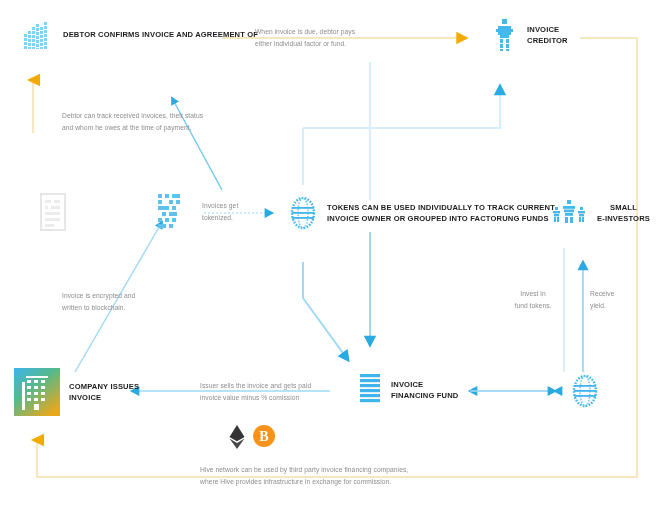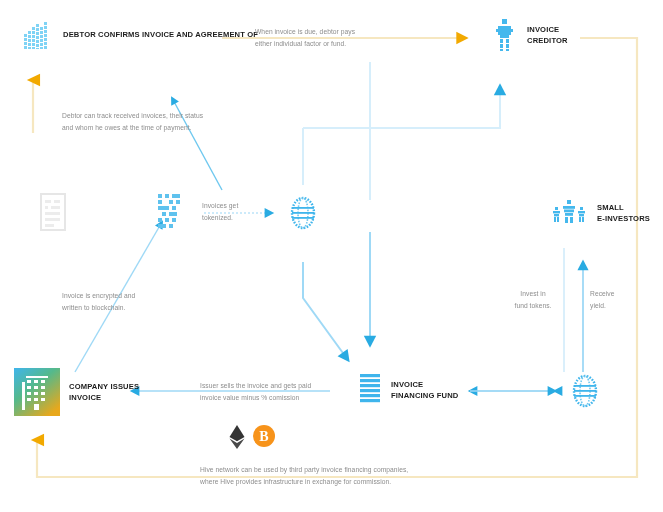--- a/index.html
+++ b/index.html
@@ -154,23 +154,27 @@
       <svg width="30" height="34" viewBox="0 0 30 34" class="pixgrid">
         <g fill="#3FB5EC">
           <ellipse cx="15" cy="17" rx="11" ry="15" fill="none" stroke="#3FB5EC" stroke-width="2.4" stroke-dasharray="1.6 1.4"></ellipse>
           <ellipse cx="15" cy="17" rx="5" ry="15" fill="none" stroke="#6FC8EF" stroke-width="1.6" stroke-dasharray="1.6 1.4"></ellipse>
           <rect x="4" y="11" width="22" height="1.8"></rect>
           <rect x="4" y="16" width="22" height="1.8"></rect>
           <rect x="4" y="21" width="22" height="1.8"></rect>
         </g>
       </svg>
     </span>
-  </div>
-
-  <div class="node" style="left:552px;top:198px;">
+    <span class="lbl">
+      <span>TOKENS CAN BE USED INDIVIDUALLY TO TRACK CURRENT</span><br>
+      <span>INVOICE OWNER OR GROUPED INTO FACTORUNG FUNDS</span>
+    </span>
+  </div>
+
+  <div class="node" style="left:552px;top:198px;text-align:center;">
     <span class="ico">
       <svg width="36" height="30" viewBox="0 0 36 30" class="pixgrid">
         <g fill="#45B8ED">
           <rect x="3" y="9" width="3" height="3"></rect>
             <rect x="1" y="13" width="7" height="2.4"></rect>
           <rect x="2" y="16" width="5" height="2.4"></rect>
             <rect x="2" y="19" width="2" height="5"></rect>
             <rect x="5" y="19" width="2" height="5"></rect>
           <rect x="15" y="2" width="4" height="4"></rect>
             <rect x="11" y="8" width="12" height="2.8"></rect>

